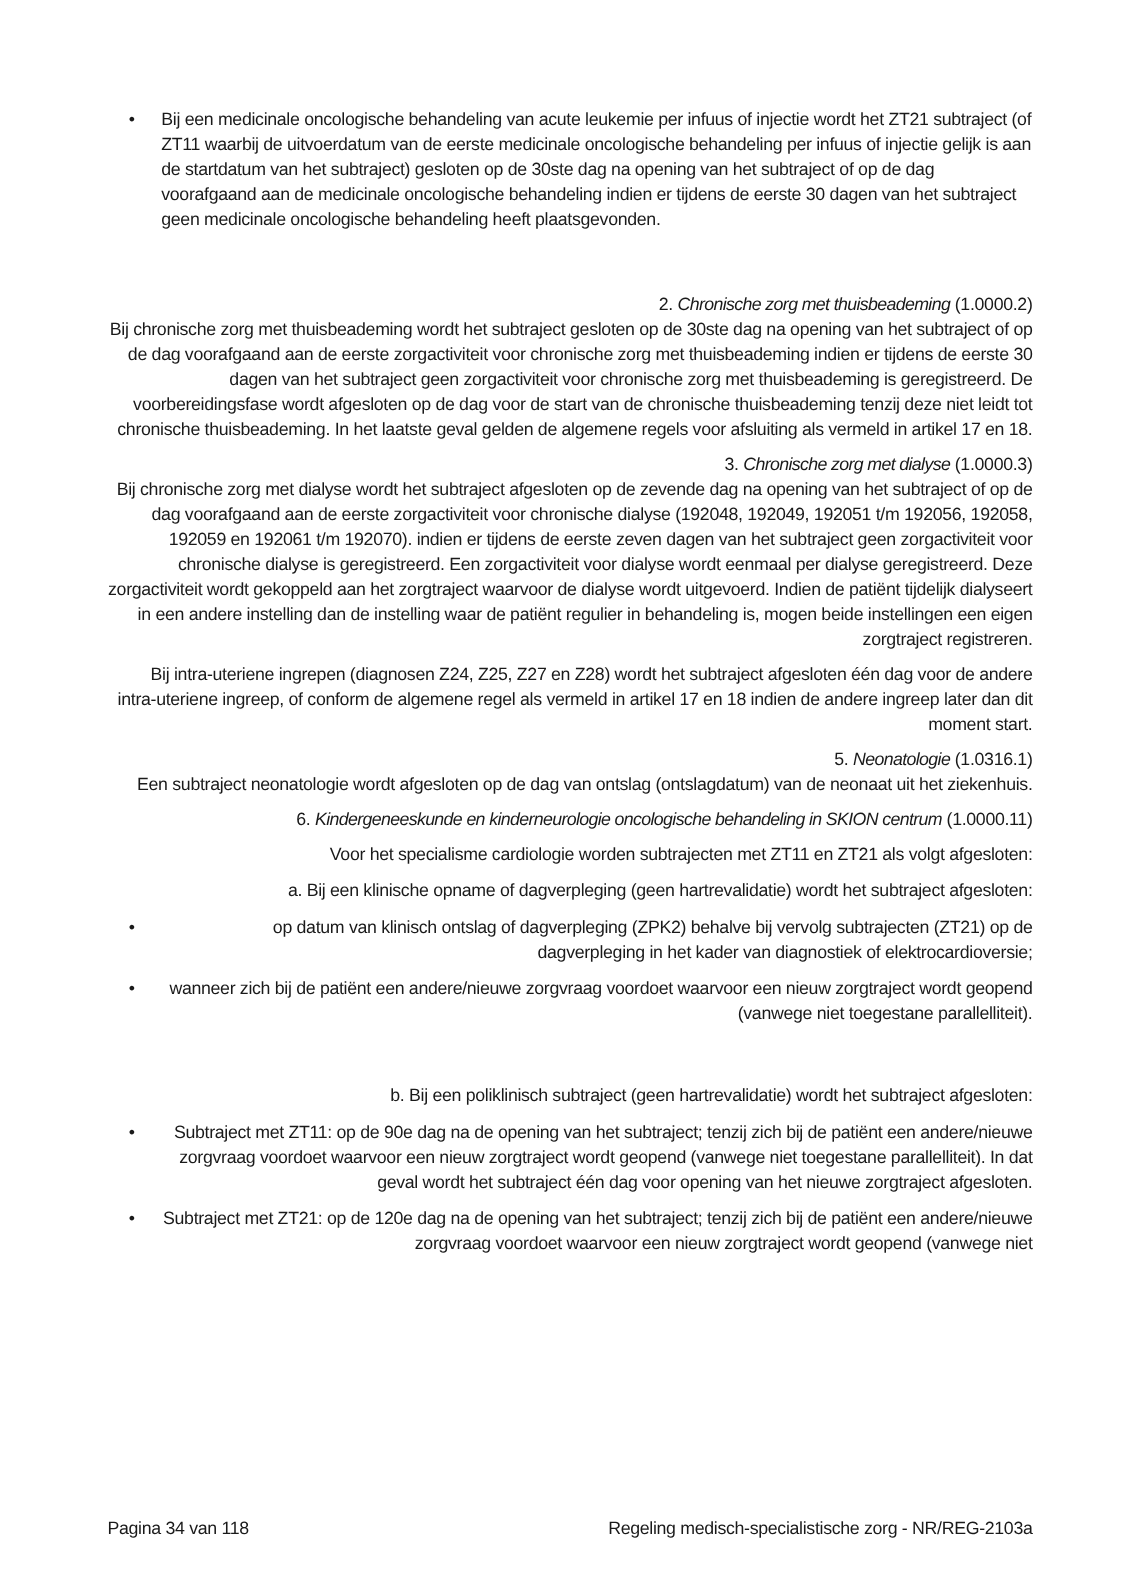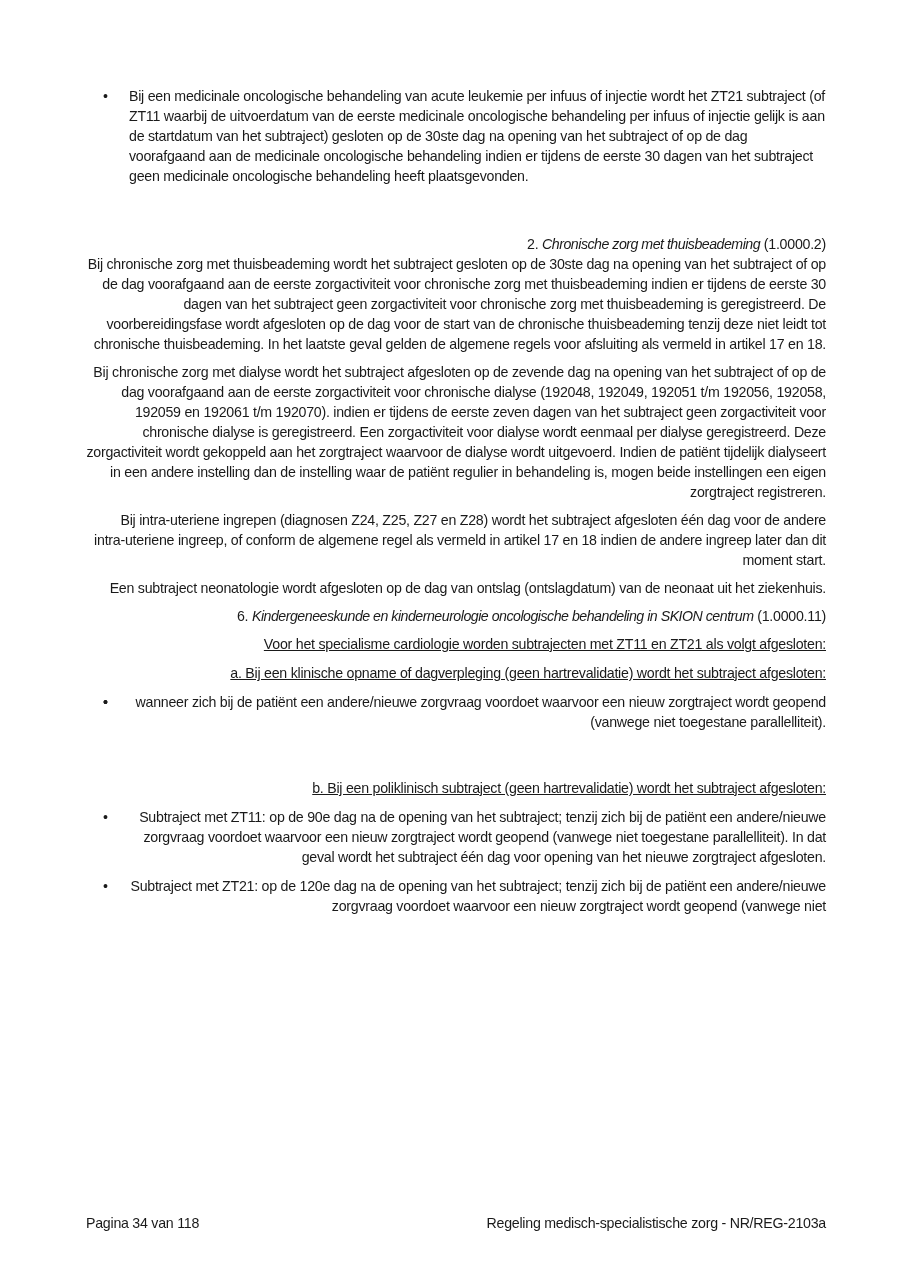--- a/index.html
+++ b/index.html
@@ -10,21 +10,21 @@
   }
   .page { position: absolute; left: 86px; top: 86px; width: 740px; }
   .txt { font-size: 14.2px; line-height: 20px; letter-spacing: -0.25px; }
   .bullet-list { margin: 0; padding: 0; list-style: none; }
   .bullet-item { position: relative; padding-left: 43px; margin-bottom: 9px; }
   .bullet-dot { position: absolute; left: 17px; top: 0; }
   .section { margin: 0 0 8px 0; text-align: right; }
   .heading { margin: 0; }
   .heading em { font-style: italic; letter-spacing: -0.5px; }
   .para { margin: 0; }
-  .sub { margin: 0 0 9px 0; text-decoration: underline; }
+  .sub { margin: 0 0 9px 0; }
   .footer { position: absolute; top: 1213px; left: 86px; width: 740px; display: flex; justify-content: space-between; gap: 41px; }
 </style>
 </head>
 <body>
 
 <div class="page">
 
   <ul class="bullet-list txt" style="margin-bottom:48px;">
     <li class="bullet-item">
       <span class="bullet-dot">•</span>
@@ -35,46 +35,57 @@
   <div class="section txt">
     <p class="heading">
       <span>2.</span>
       <em>Chronische zorg met thuisbeademing</em>
       <span>(1.0000.2)</span>
     </p>
     <p class="para">Bij chronische zorg met thuisbeademing wordt het subtraject gesloten op de 30ste dag na opening van het subtraject of op de dag voorafgaand aan de eerste zorgactiviteit voor chronische zorg met thuisbeademing indien er tijdens de eerste 30 dagen van het subtraject geen zorgactiviteit voor chronische zorg met thuisbeademing is geregistreerd. De voorbereidingsfase wordt afgesloten op de dag voor de start van de chronische thuisbeademing tenzij deze niet leidt tot chronische thuisbeademing. In het laatste geval gelden de algemene regels voor afsluiting als vermeld in artikel 17 en 18.</p>
   </div>
 
   <div class="section txt">
+    <p class="heading">
+      <span>3.</span>
+      <em>Chronische zorg met dialyse</em>
+      <span>(1.0000.3)</span>
+    </p>
     <p class="para">Bij chronische zorg met dialyse wordt het subtraject afgesloten op de zevende dag na opening van het subtraject of op de dag voorafgaand aan de eerste zorgactiviteit voor chronische dialyse (192048, 192049, 192051 t/m 192056, 192058, 192059 en 192061 t/m 192070).  indien er tijdens de eerste zeven dagen van het subtraject geen zorgactiviteit voor chronische dialyse is geregistreerd. Een zorgactiviteit voor dialyse wordt eenmaal per dialyse geregistreerd. Deze zorgactiviteit wordt gekoppeld aan het zorgtraject waarvoor de dialyse wordt uitgevoerd. Indien de patiënt tijdelijk dialyseert in een andere instelling dan de instelling waar de patiënt regulier in behandeling is, mogen beide instellingen een eigen zorgtraject registreren.</p>
   </div>
 
   <div class="section txt">
     <p class="para">Bij intra-uteriene ingrepen (diagnosen Z24, Z25, Z27 en Z28) wordt het subtraject afgesloten één dag voor de andere intra-uteriene ingreep, of conform de algemene regel als vermeld in artikel 17 en 18 indien de andere ingreep later dan dit moment start.</p>
   </div>
 
   <div class="section txt">
+    <p class="heading">
+      <span>5.</span>
+      <em>Neonatologie</em>
+      <span>(1.0316.1)</span>
+    </p>
     <p class="para">Een subtraject neonatologie wordt afgesloten op de dag van ontslag (ontslagdatum) van de neonaat uit het ziekenhuis.</p>
   </div>
 
   <div class="section txt">
     <p class="heading">
       <span>6.</span>
       <em>Kindergeneeskunde en kinderneurologie oncologische behandeling in SKION centrum</em>
       <span>(1.0000.11)</span>
     </p>
   </div>
 
   <div class="section txt">
     <p class="para sub">Voor het specialisme cardiologie worden subtrajecten met ZT11 en ZT21 als volgt afgesloten:</p>
 
     <p class="para sub">a. Bij een klinische opname of dagverpleging (geen hartrevalidatie) wordt het subtraject afgesloten:</p>
     <ul class="bullet-list" style="margin-bottom:46px;">
       <li class="bullet-item">
         <span class="bullet-dot">•</span>
+        <span>op datum van klinisch ontslag  of dagverpleging (ZPK2) behalve bij vervolg subtrajecten (ZT21) op de dagverpleging in het kader van diagnostiek of elektrocardioversie;</span>
       </li>
       <li class="bullet-item">
         <span class="bullet-dot">•</span>
         <span>wanneer zich bij de patiënt een andere/nieuwe zorgvraag voordoet waarvoor een nieuw zorgtraject wordt geopend (vanwege niet toegestane parallelliteit).</span>
       </li>
     </ul>
 
     <p class="para sub">b. Bij een poliklinisch subtraject (geen hartrevalidatie) wordt het subtraject afgesloten:</p>
     <ul class="bullet-list">
       <li class="bullet-item">

